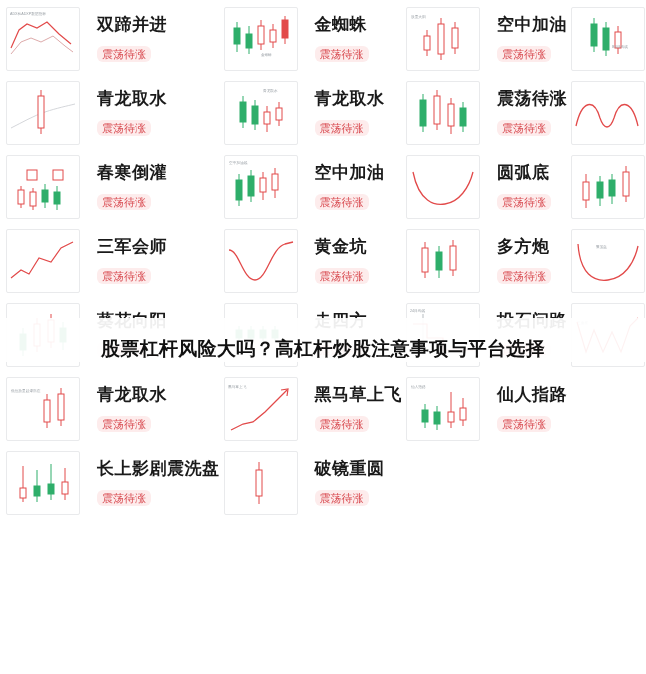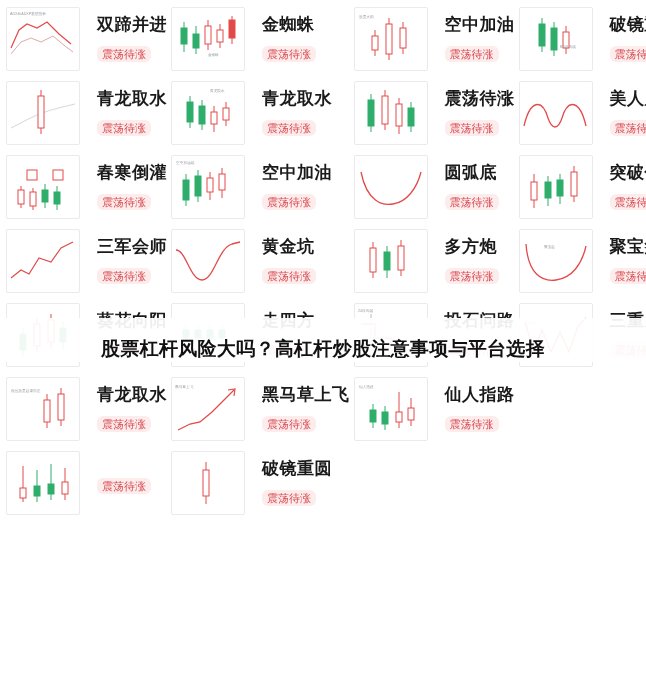--- a/index.html
+++ b/index.html
@@ -560,20 +560,21 @@
           <line x1="44" y1="12" x2="44" y2="48" stroke-width="1"></line>
             <rect x="41" y="32" width="6" height="10"></rect>
         </g>
         <g stroke="#e24a4a" fill="#ffffff">
           <line x1="58" y1="16" x2="58" y2="48" stroke-width="1"></line>
             <rect x="55" y="30" width="6" height="12" stroke-width="1"></rect>
         </g>
       </svg>
     </div>
     <div class="meta">
+      <div class="pname">长上影剧震洗盘</div>
       <div class="ptag">震荡待涨</div>
     </div>
   </div>
 
   <div class="cell">
     <div class="thumb">
       <svg width="72" height="62" viewBox="0 0 72 62">
         <g stroke="#e24a4a" fill="#ffffff">
           <line x1="34" y1="10" x2="34" y2="52" stroke-width="1"></line>
             <rect x="31" y="18" width="6" height="26" stroke-width="1"></rect>

